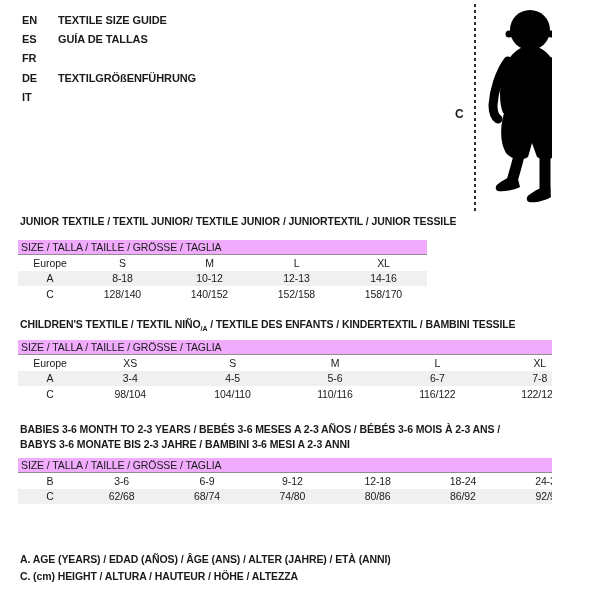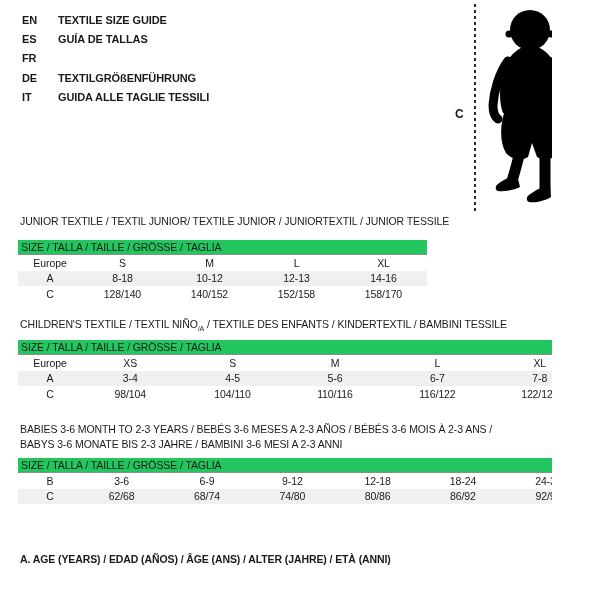--- a/index.html
+++ b/index.html
@@ -15,27 +15,27 @@
               font-weight:bold; font-size:11px; letter-spacing:-0.1px; }
   .lang-code { width:36px; }
 
   
   .dash-line { position:absolute; left:474px; top:4px; width:2px; height:207px;
                background:repeating-linear-gradient(to bottom,#2a2a2a 0 3px,transparent 3px 6px); }
   .figure-label { position:absolute; left:455px; top:107px; font-weight:bold; font-size:12px; }
   .baby-svg { position:absolute; left:484px; top:5px; width:96px; height:205px; }
 
   
-  .section-title { position:absolute; left:20px; font-size:10.5px; font-weight:normal;
+  .section-title { position:absolute; left:20px; font-size:10.5px; font-weight:bold;
                    letter-spacing:-0.1px; line-height:15px; white-space:nowrap; }
   .subsc { font-size:7px; }
 
   
   .size-table { position:absolute; left:18px; }
-  .size-bar { height:14px; background:#22c55e; border-bottom:1px solid #8e8e8e;
+  .size-bar { height:14px; background:#f0abfc; border-bottom:1px solid #8e8e8e;
               font-size:10.5px; line-height:14px; padding-left:3px; color:#1a1a1a;
               letter-spacing:-0.1px; }
   .ttable { display:table; width:100%; table-layout:fixed; border-collapse:collapse;
             font-size:10.5px; letter-spacing:-0.1px; }
   .trow { display:table-row; }
   .trow.alt { background:#f0f0f0; }
   .tcell { display:table-cell; text-align:center; height:15.5px; vertical-align:middle; }
   .tcell.first { text-align:center; padding-left:3px; width:58px; }
 
   
@@ -58,21 +58,20 @@
     </div>
     <div class="lang-row">
       <span class="lang-code">FR</span>
     </div>
     <div class="lang-row">
       <span class="lang-code">DE</span>
       <span class="lang-title">TEXTILGRÖßENFÜHRUNG</span>
     </div>
     <div class="lang-row">
       <span class="lang-code">IT</span>
-      <span class="lang-title">GUIDA ALLE TAGLIE TESSILI</span>
     </div>
   </div>
 
   <div class="dash-line"></div>
   <div class="figure-label">C</div>
   <svg class="baby-svg" viewBox="0 0 96 205" xmlns="http://www.w3.org/2000/svg">
     <g fill="#000000">
       <circle cx="46" cy="25" r="20"></circle>
       <circle cx="25" cy="29" r="3.5"></circle>
       <circle cx="67" cy="29" r="3.5"></circle>
@@ -171,15 +170,16 @@
         <div class="tcell">74/80</div>
         <div class="tcell">80/86</div>
         <div class="tcell">86/92</div>
         <div class="tcell">92/98</div>
       </div>
     </div>
   </div>
 
   <div class="legend">
     <div>A. AGE (YEARS) / EDAD (AÑOS) / ÂGE (ANS) / ALTER (JAHRE) / ETÀ (ANNI)</div>
+    <div>C. (cm) HEIGHT / ALTURA / HAUTEUR / HÖHE / ALTEZZA</div>
   </div>
 
 </div>
 
 </body></html>

